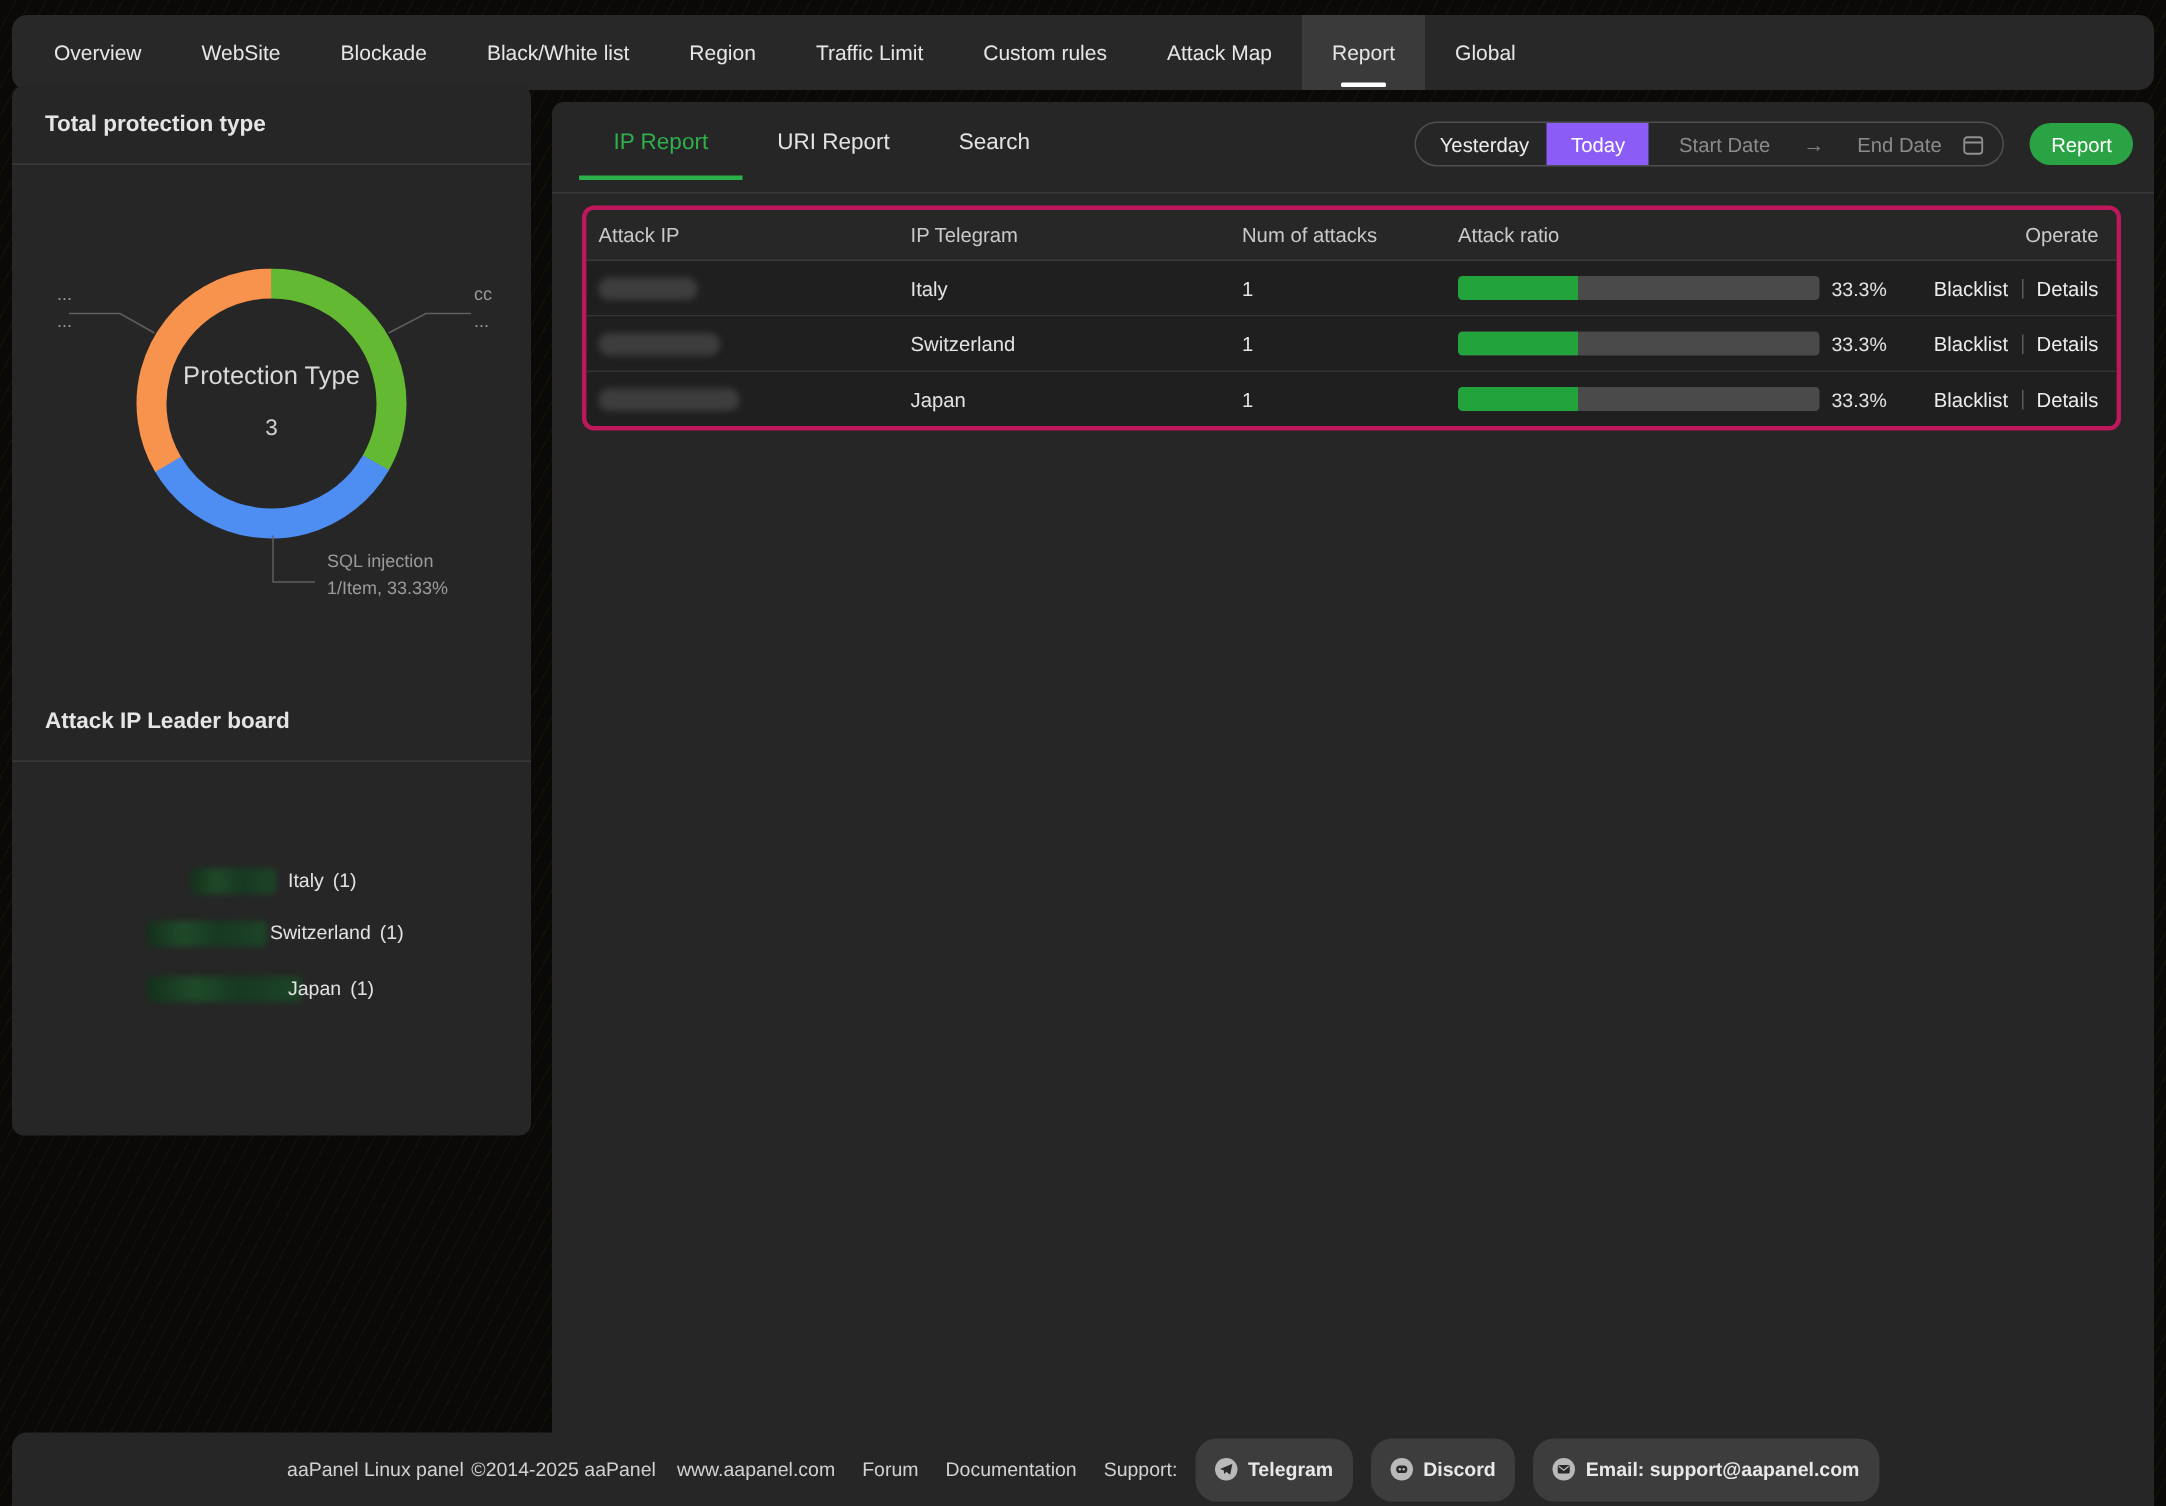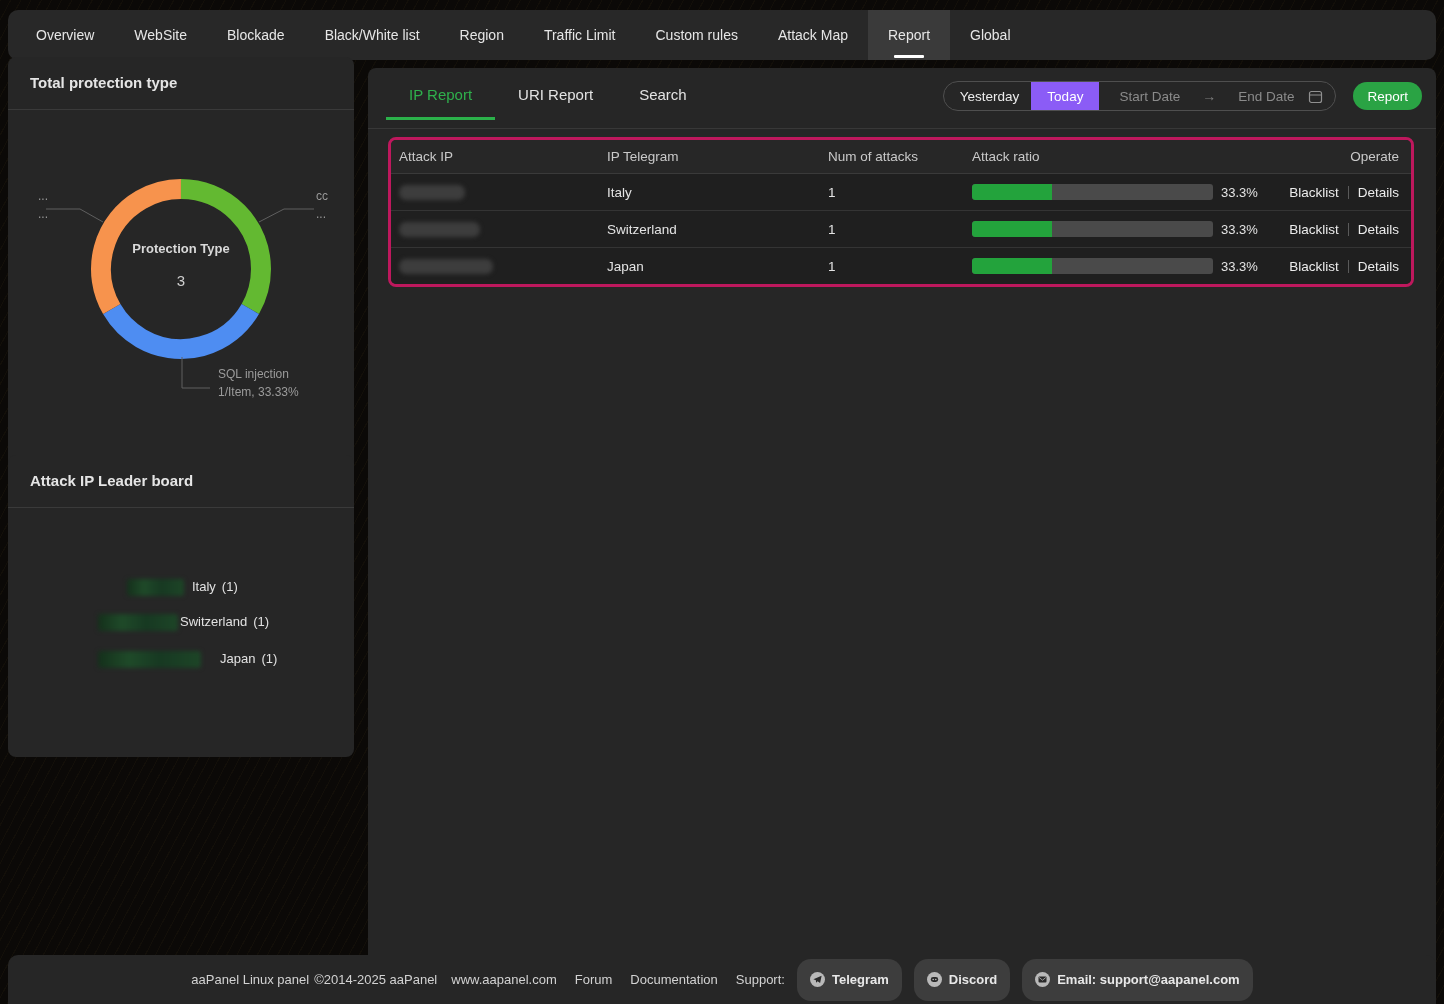--- a/index.html
+++ b/index.html
@@ -37,21 +37,21 @@
   .card-title{
     height:52px;line-height:52px;padding-left:22px;font-size:15px;font-weight:700;
     color:#e5e5e5;border-bottom:1px solid #3a3a3a;
   }
 
   
   .donut-wrap{position:absolute;left:0;top:122px;width:346px;height:248px;}
   .donut-center{
     position:absolute;left:0;right:0;top:62px;text-align:center;pointer-events:none;
   }
-  .donut-center .ct{font-size:13px;font-weight:700;color:#d9d9d9;}
+  .donut-center .ct{font-size:17px;font-weight:400;color:#d9d9d9;}
   .donut-center .cv{font-size:15px;color:#cfcfcf;margin-top:16px;}
   .pie-label{position:absolute;font-size:12px;color:#999;line-height:18px;white-space:nowrap;}
   .pl-left{left:30px;top:8px;}
   .pl-right{left:308px;top:8px;}
   .pl-bottom{left:210px;top:186px;color:#9b9b9b;}
 
   
   .lb-body{position:absolute;left:0;top:53px;right:0;bottom:0;}
   .lb-bar{
     position:absolute;height:17px;border-radius:3px;filter:blur(2px);
@@ -188,21 +188,21 @@
     <div class="lb-label" style="left:184px;top:71px;">
       <span>Italy</span><span class="cnt">(1)</span>
     </div>
 
     <div class="lb-bar" style="left:90px;top:106px;width:80px;"></div>
     <div class="lb-label" style="left:172px;top:106px;">
       <span>Switzerland</span><span class="cnt">(1)</span>
     </div>
 
     <div class="lb-bar" style="left:90px;top:143px;width:103px;"></div>
-    <div class="lb-label" style="left:212px;top:143px;text-align:right;">
+    <div class="lb-label" style="left:184px;top:143px;text-align:right;">
       <span>Japan</span><span class="cnt">(1)</span>
     </div>
 
   </div>
 </section>
 
 <section class="panel">
   <div class="panel-header">
     <div class="tabs">
       <div class="tab active">IP Report</div>

